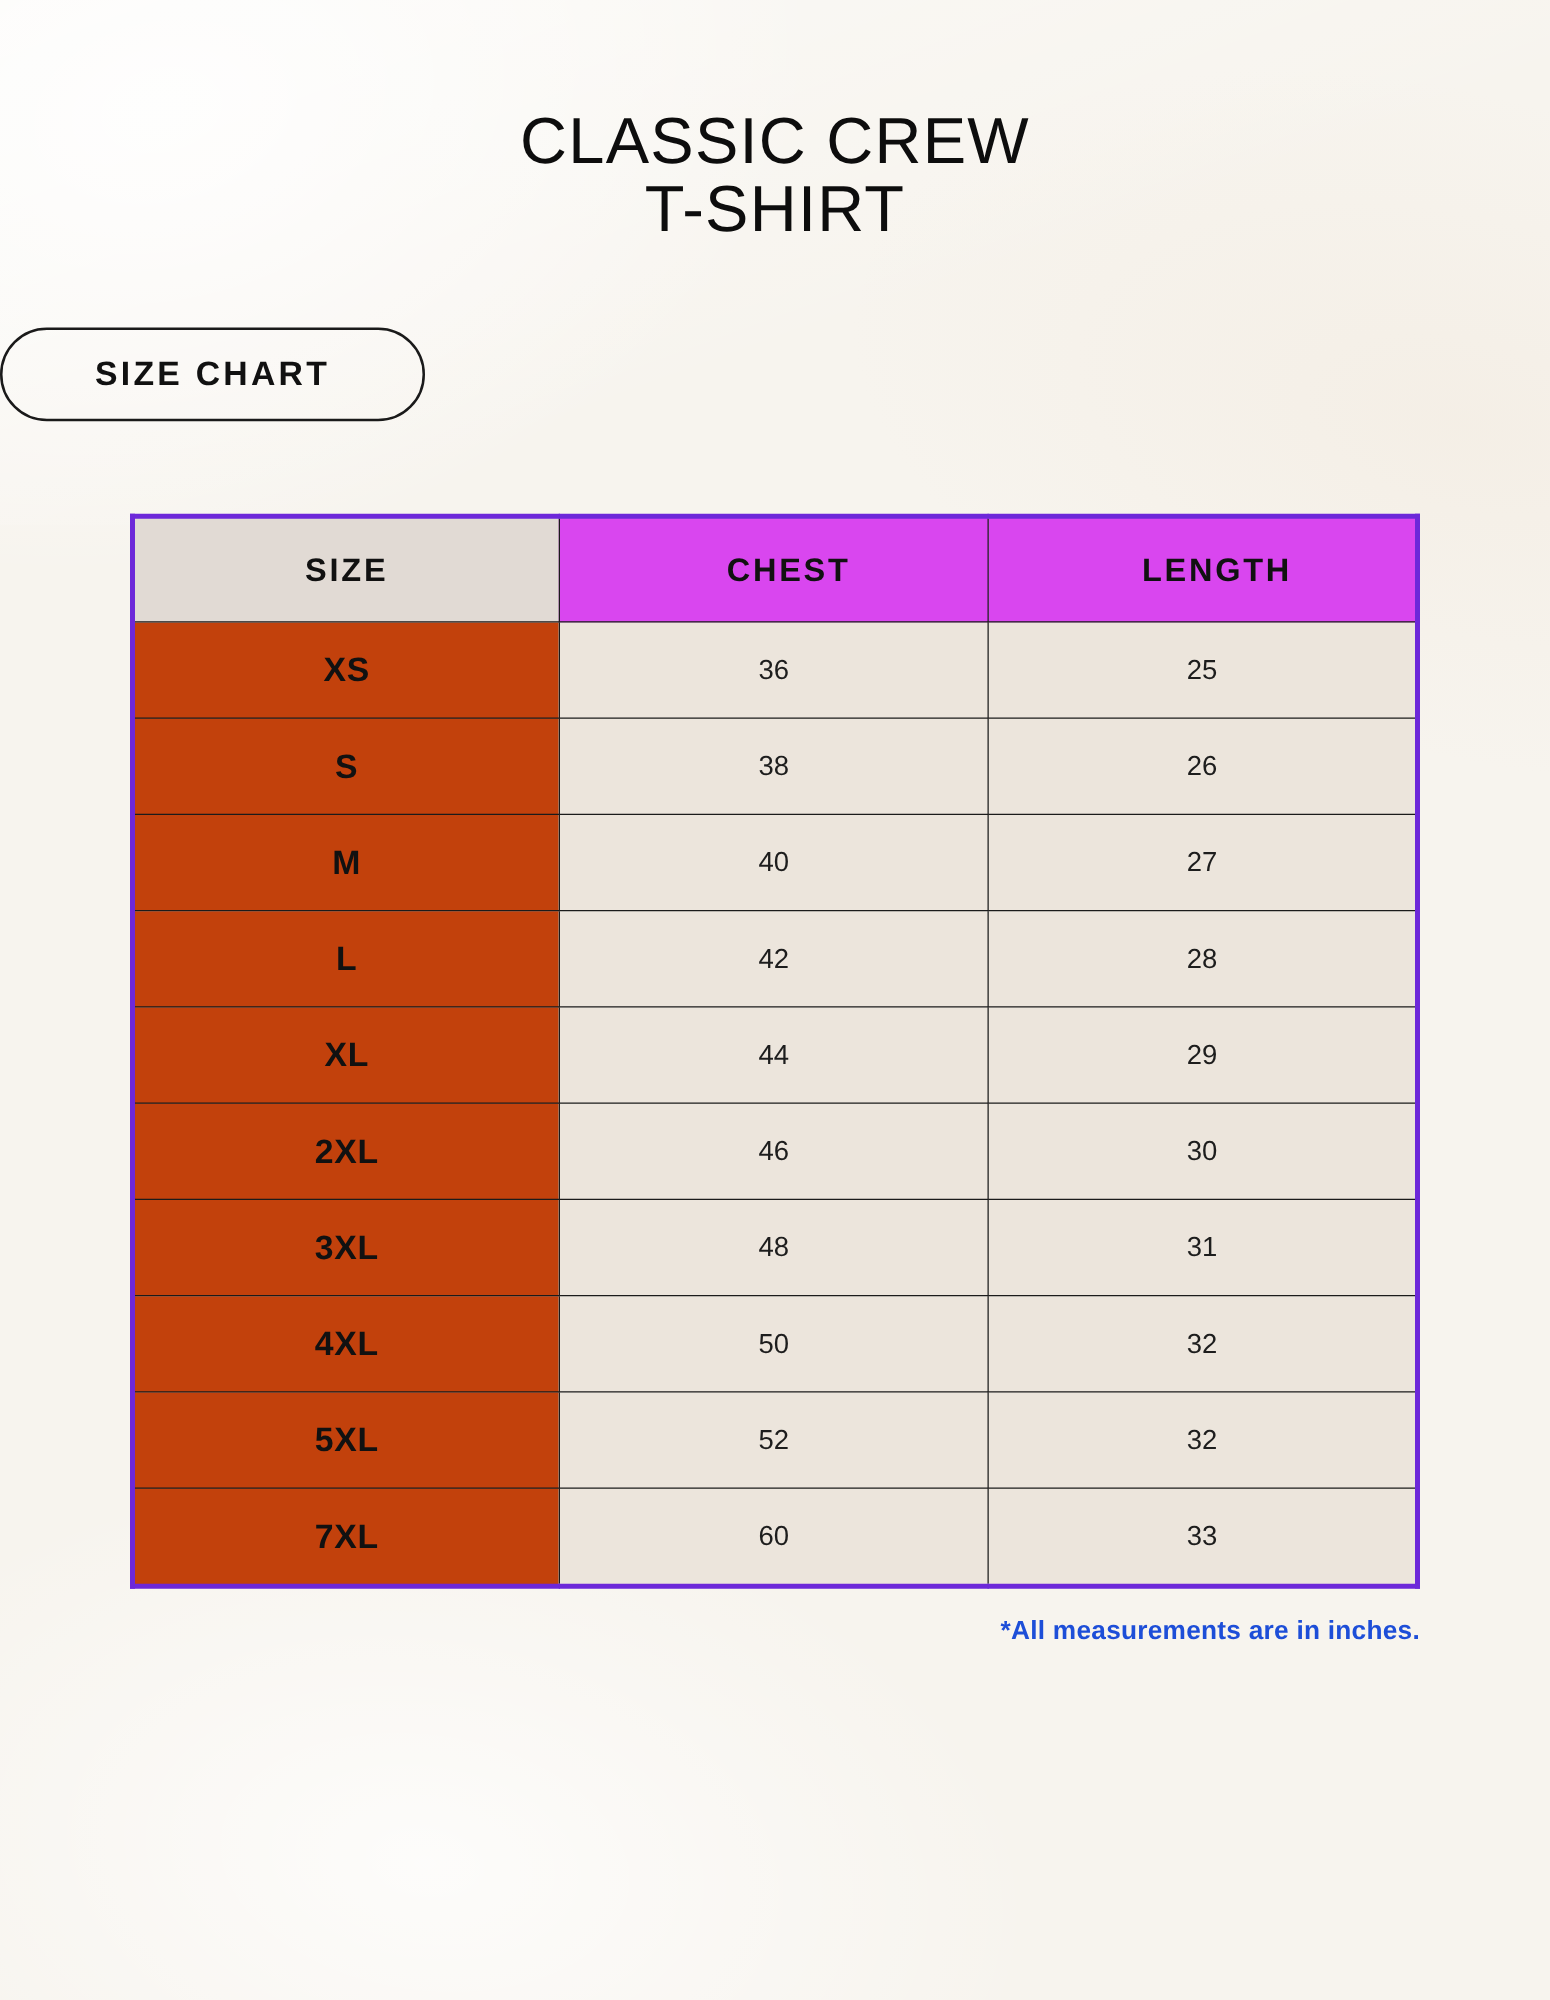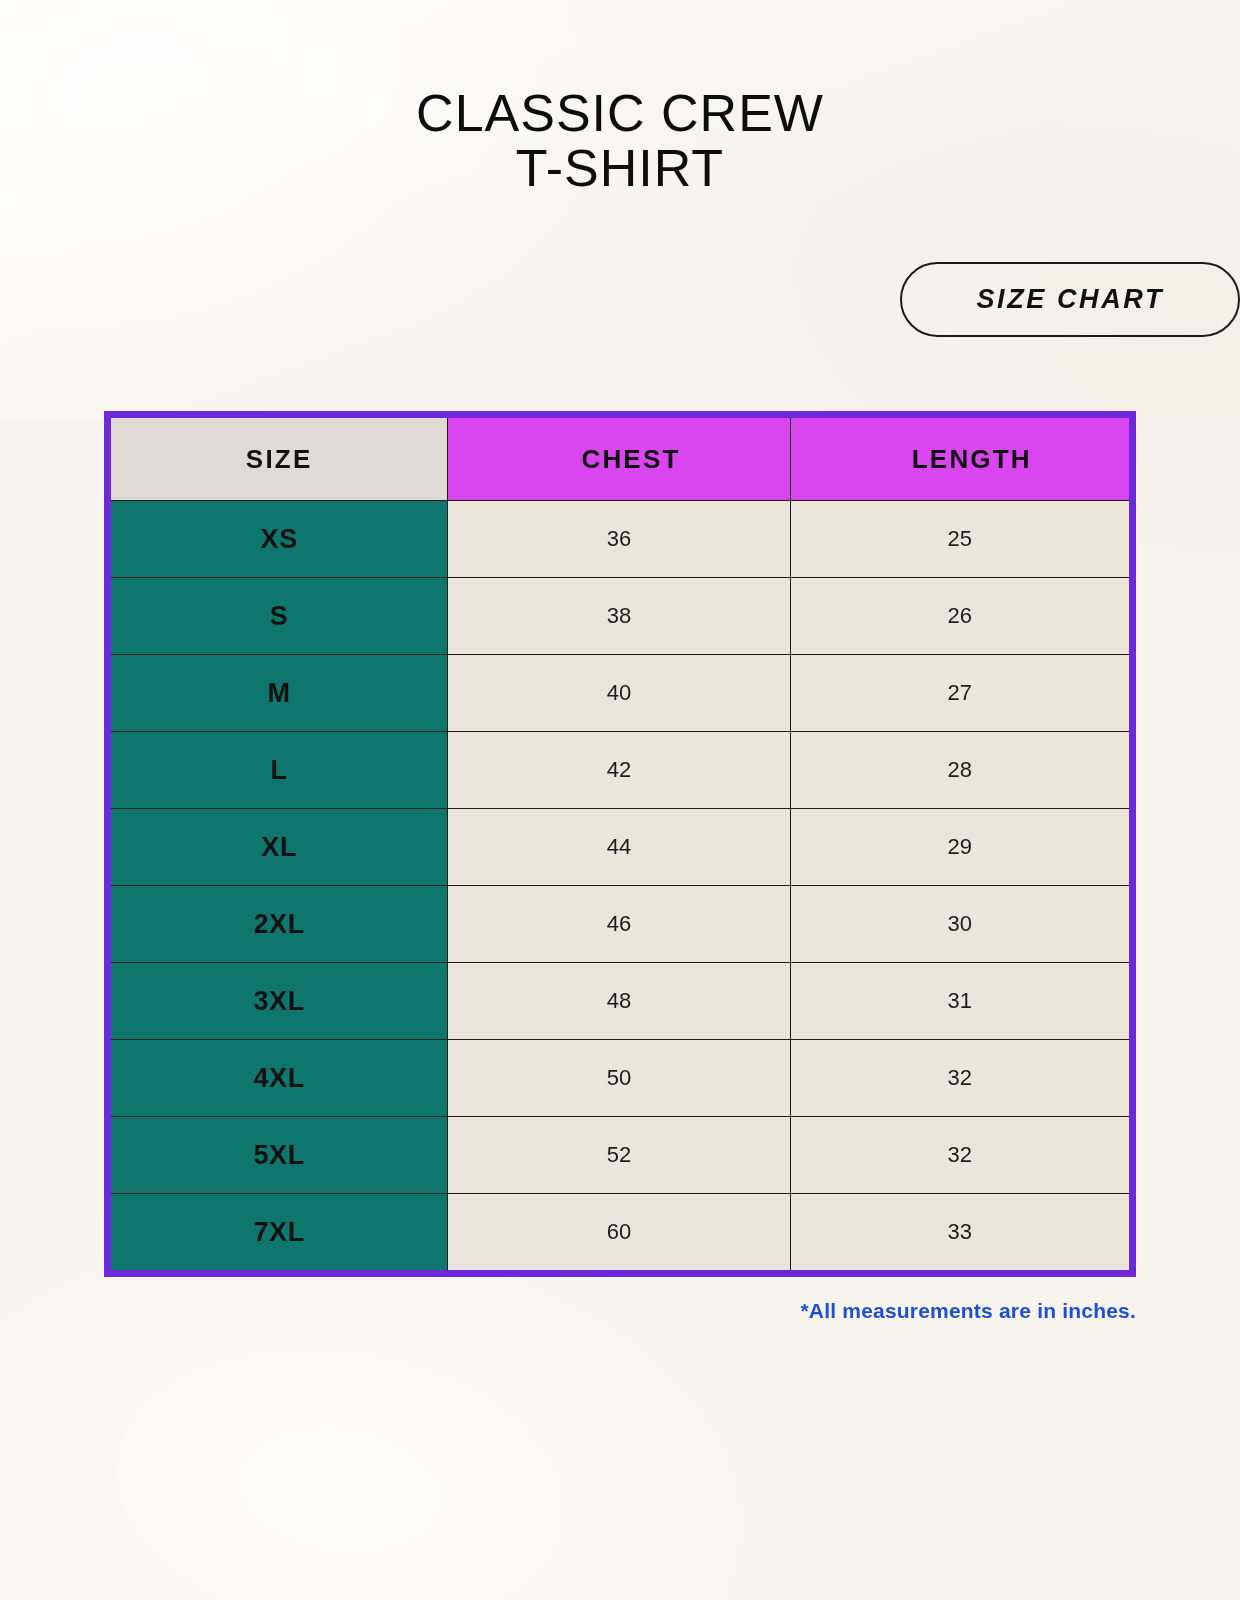--- a/index.html
+++ b/index.html
@@ -61,44 +61,43 @@
     margin: 0;
     padding-top: 86px;
     color: #0d0d0d;
   }
   .title-line {
     display: block;
   }
 
   .badge-wrap {
     display: flex;
-    justify-content: flex-end;
+    justify-content: flex-start;
     margin-top: 66px;
-    font-style: italic;
   }
   .badge {
     border: 2px solid #1a1a1a;
     border-radius: 999px;
     padding: 20px 74px;
     font-size: 27px;
     letter-spacing: 2.6px;
     font-weight: 700;
     color: #111;
     background: transparent;
   }
 
   .table-wrap {
     margin: 74px auto 0 auto;
     width: 1032px;
   }
   table.size-table {
     border-collapse: collapse;
     width: 100%;
     table-layout: fixed;
-    border: 7px solid #6d28d9;
+    border: 4px solid #6d28d9;
   }
   table.size-table col.c-size { width: 33.2%; }
   table.size-table col.c-chest { width: 33.4%; }
   table.size-table col.c-length { width: 33.4%; }
 
   th, td {
     border: 1px solid #1b1b1b;
     height: 76px;
     text-align: center;
     vertical-align: middle;
@@ -111,21 +110,21 @@
     font-weight: 700;
   }
   th.head-size {
     background: #e1dad4;
   }
   th.head-measure {
     background: #d946ef;
     padding-left: 24px;
   }
   td.cell-size {
-    background: #0f766e;
+    background: #c2410c;
     font-size: 27px;
     font-weight: 700;
     letter-spacing: 0.6px;
   }
   td.cell-value {
     background: #ece5dc;
     font-size: 22px;
     font-weight: 400;
     color: #1d1d1d;
   }

